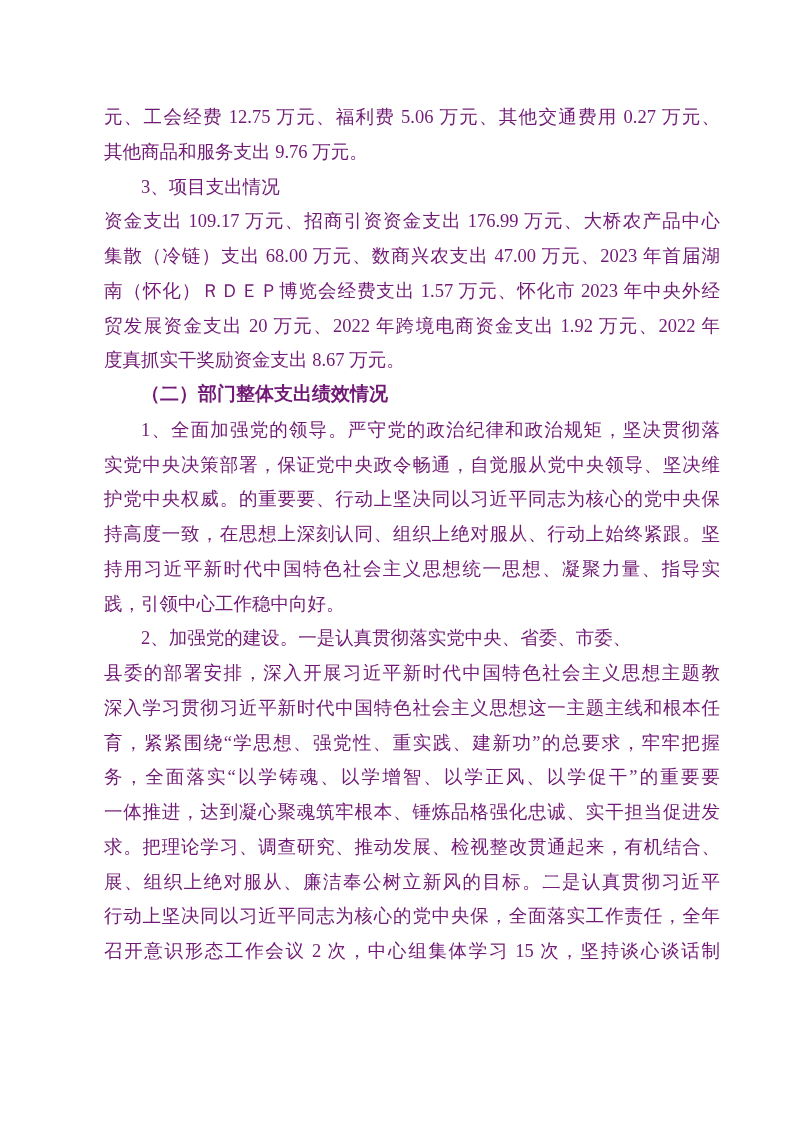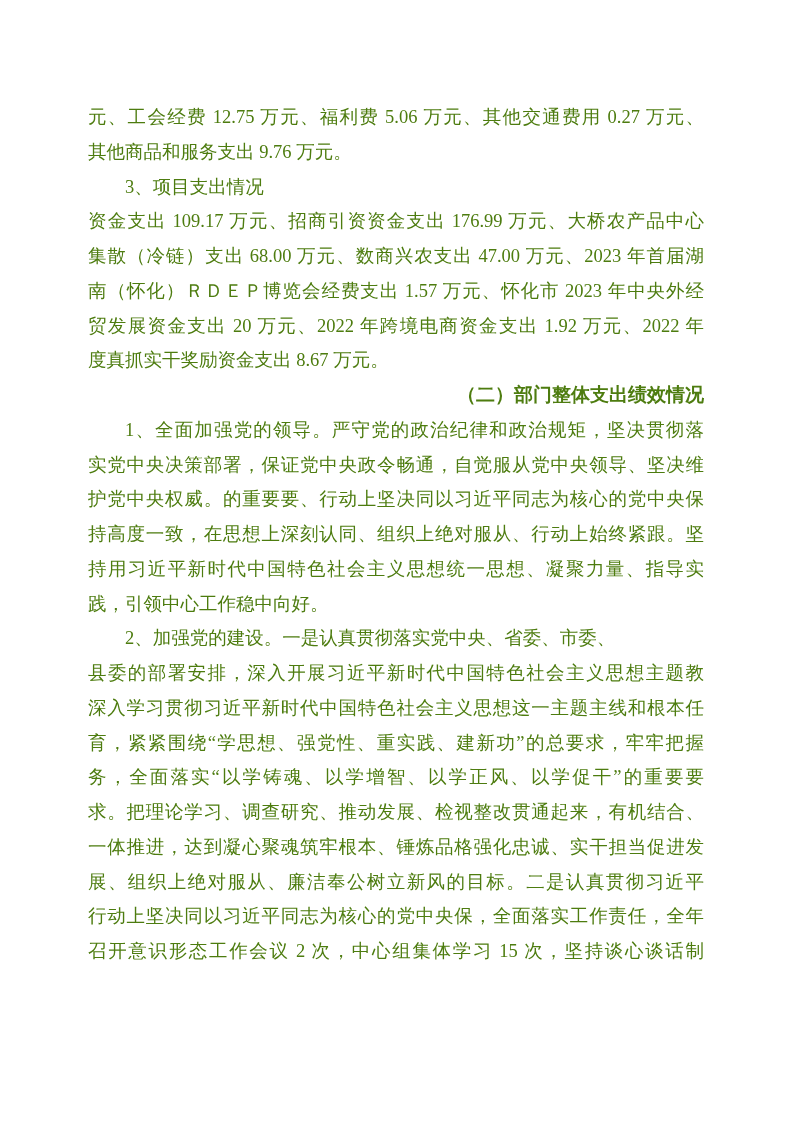--- a/index.html
+++ b/index.html
@@ -14,44 +14,43 @@
   }
   .page {
     position: relative;
     width: 793px;
     height: 1122px;
     background: #ffffff;
     overflow: hidden;
   }
   .doc-body {
     position: absolute;
-    left: 88px;
+    left: 104px;
     top: 100px;
     width: 616px;
-    color: #4d7c0f;
+    color: #701a75;
   }
   .line {
     font-size: 18.5px;
     line-height: 34.76px;
     height: 34.76px;
     overflow: hidden;
     text-align: left;
   }
   .line.fill {
     text-align: justify;
     text-align-last: justify;
   }
   .line.indent {
     text-indent: 37px;
   }
   .line.heading {
-    font-family: Liberation Serif, serif;
+    font-family: Liberation Mono, monospace;
     font-weight: bold;
     font-size: 19px;
-    text-align: right;
   }
 </style>
 </head>
 <body>
 
 <div class="page">
   <div class="doc-body">
       <div class="line fill">元、工会经费 12.75 万元、福利费 5.06 万元、其他交通费用 0.27 万元、</div>
       <div class="line">其他商品和服务支出 9.76 万元。</div>
       <div class="line indent">3、项目支出情况</div>
@@ -65,19 +64,19 @@
       <div class="line fill">实党中央决策部署，保证党中央政令畅通，自觉服从党中央领导、坚决维</div>
       <div class="line fill">护党中央权威。的重要要、行动上坚决同以习近平同志为核心的党中央保</div>
       <div class="line fill">持高度一致，在思想上深刻认同、组织上绝对服从、行动上始终紧跟。坚</div>
       <div class="line fill">持用习近平新时代中国特色社会主义思想统一思想、凝聚力量、指导实</div>
       <div class="line">践，引领中心工作稳中向好。</div>
       <div class="line indent">2、加强党的建设。一是认真贯彻落实党中央、省委、市委、</div>
       <div class="line fill">县委的部署安排，深入开展习近平新时代中国特色社会主义思想主题教</div>
       <div class="line fill">深入学习贯彻习近平新时代中国特色社会主义思想这一主题主线和根本任</div>
       <div class="line fill">育，紧紧围绕“学思想、强党性、重实践、建新功”的总要求，牢牢把握</div>
       <div class="line fill">务，全面落实“以学铸魂、以学增智、以学正风、以学促干”的重要要</div>
+      <div class="line fill">一体推进，达到凝心聚魂筑牢根本、锤炼品格强化忠诚、实干担当促进发</div>
       <div class="line fill">求。把理论学习、调查研究、推动发展、检视整改贯通起来，有机结合、</div>
-      <div class="line fill">一体推进，达到凝心聚魂筑牢根本、锤炼品格强化忠诚、实干担当促进发</div>
       <div class="line fill">展、组织上绝对服从、廉洁奉公树立新风的目标。二是认真贯彻习近平</div>
       <div class="line fill">行动上坚决同以习近平同志为核心的党中央保，全面落实工作责任，全年</div>
       <div class="line fill">召开意识形态工作会议 2 次，中心组集体学习 15 次，坚持谈心谈话制</div>
     </div>
 </div>
 
 </body></html>

